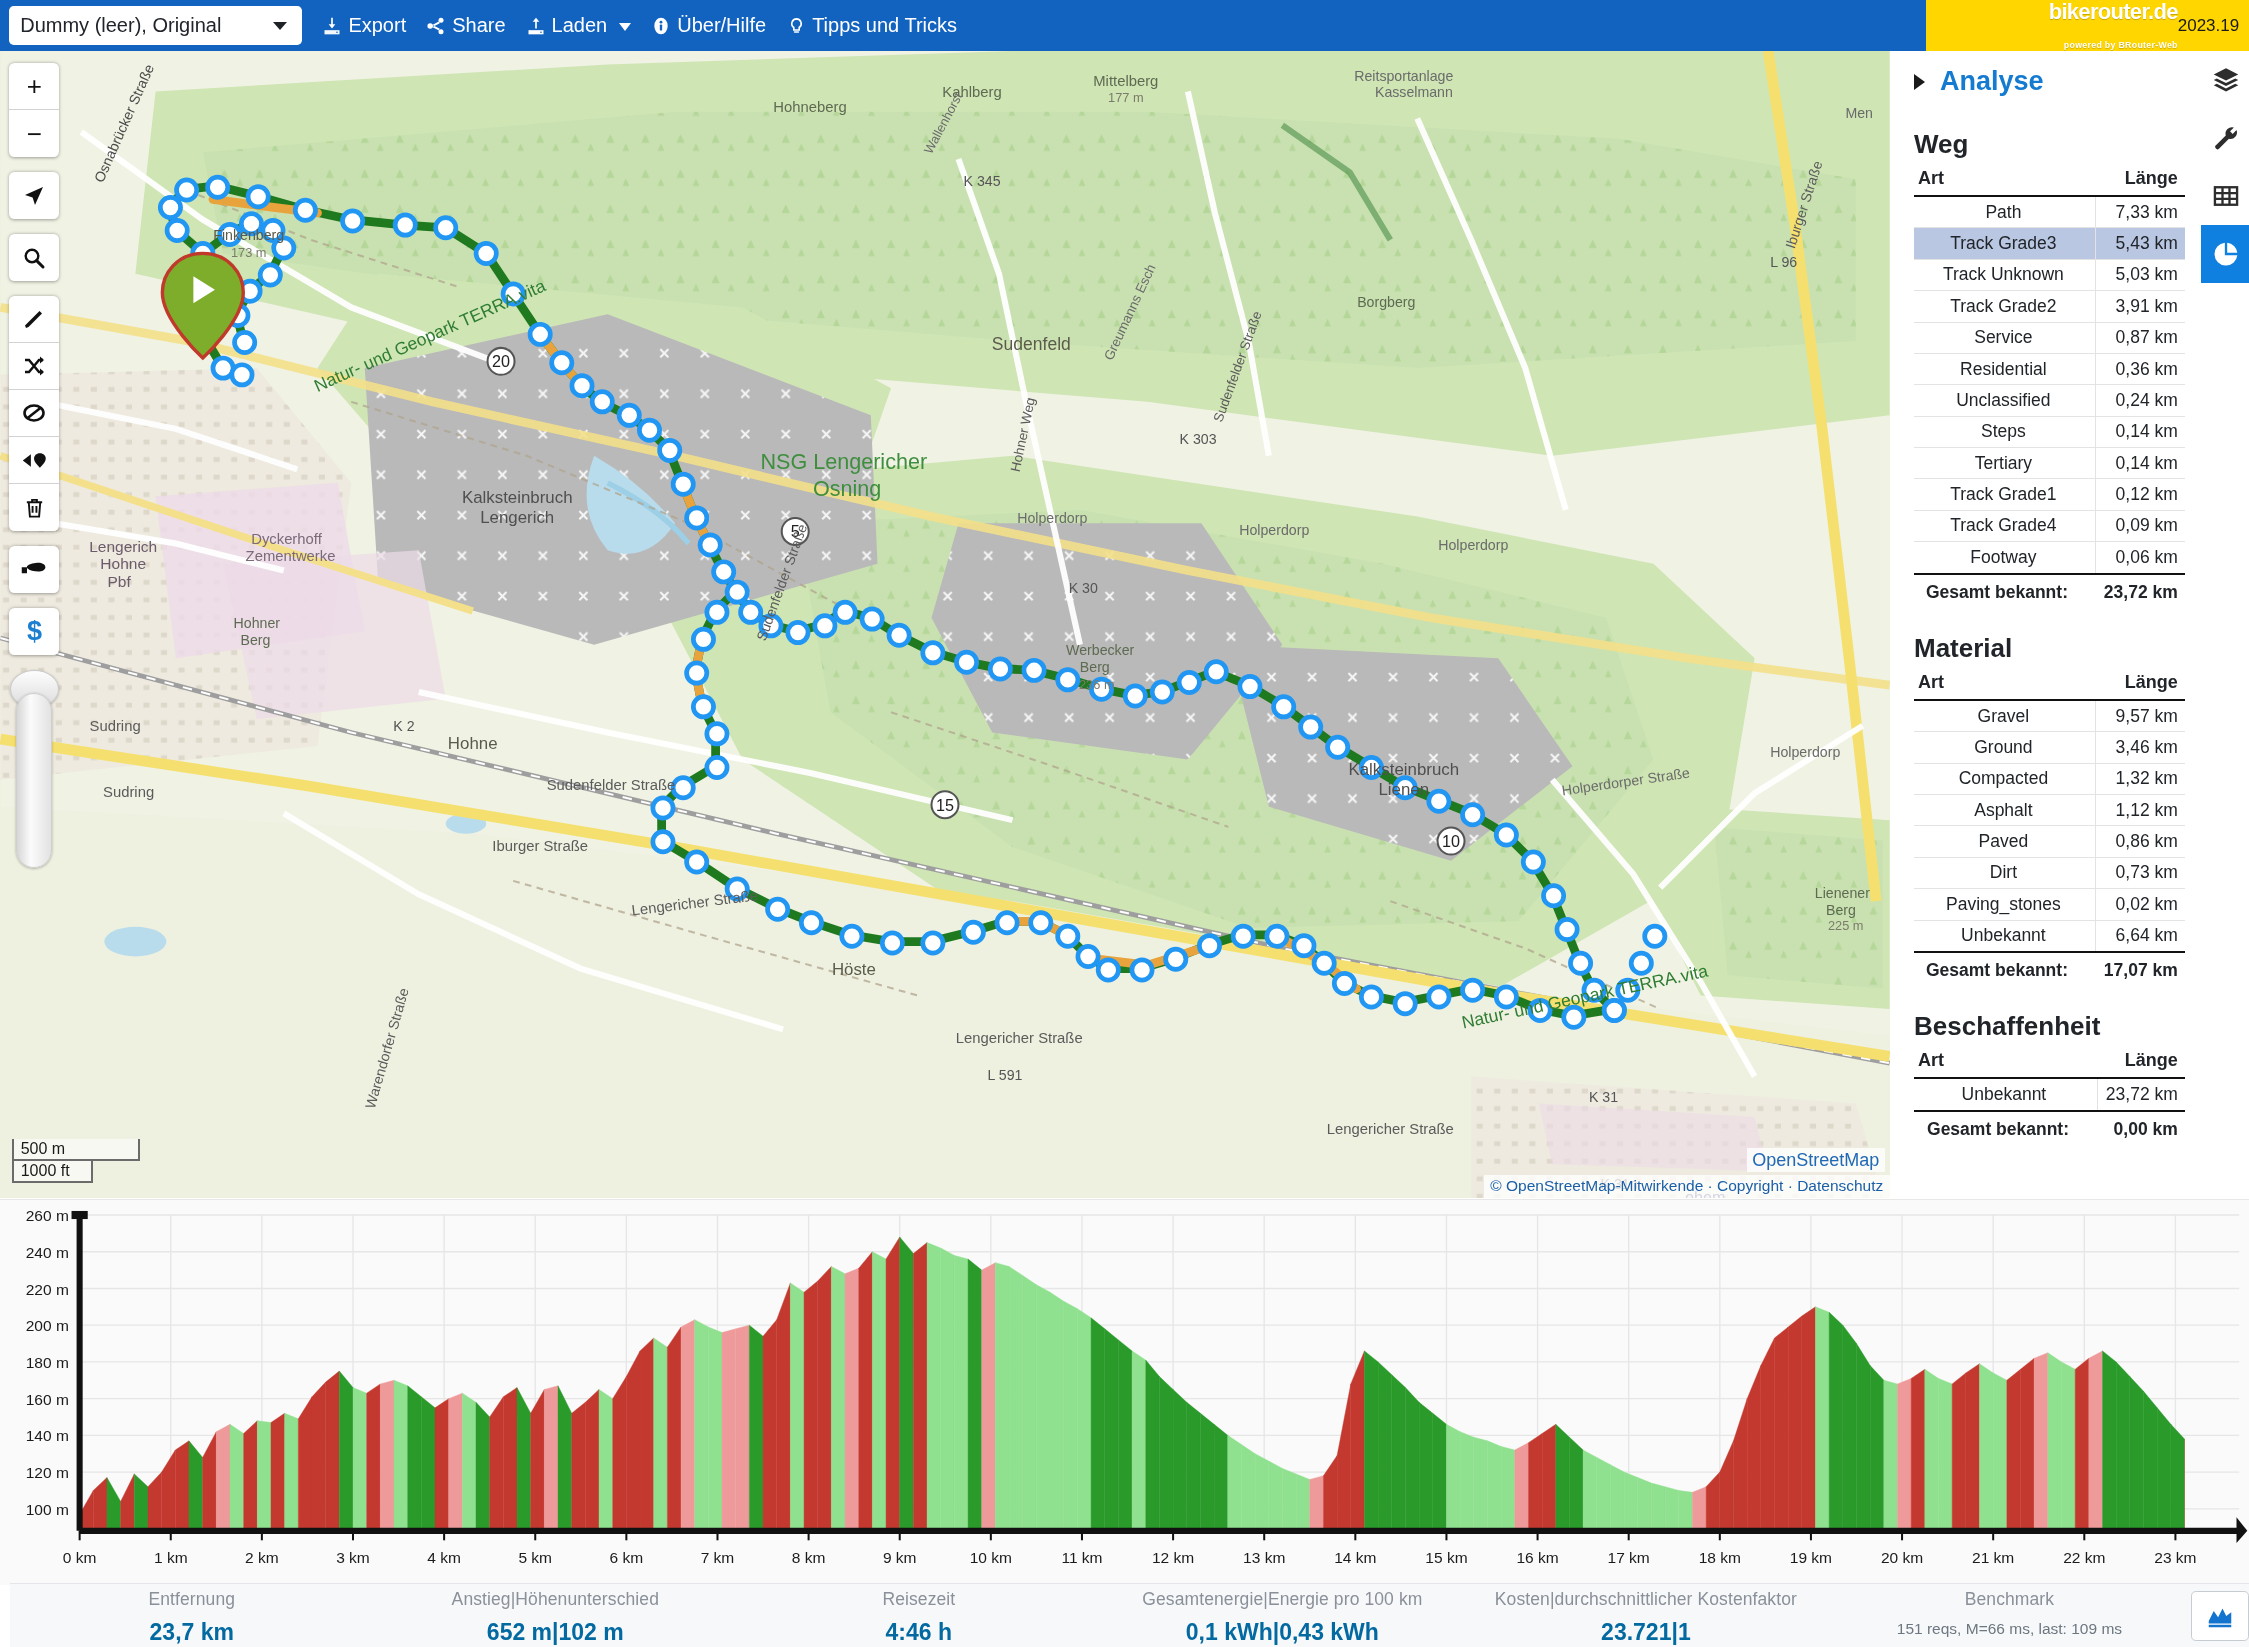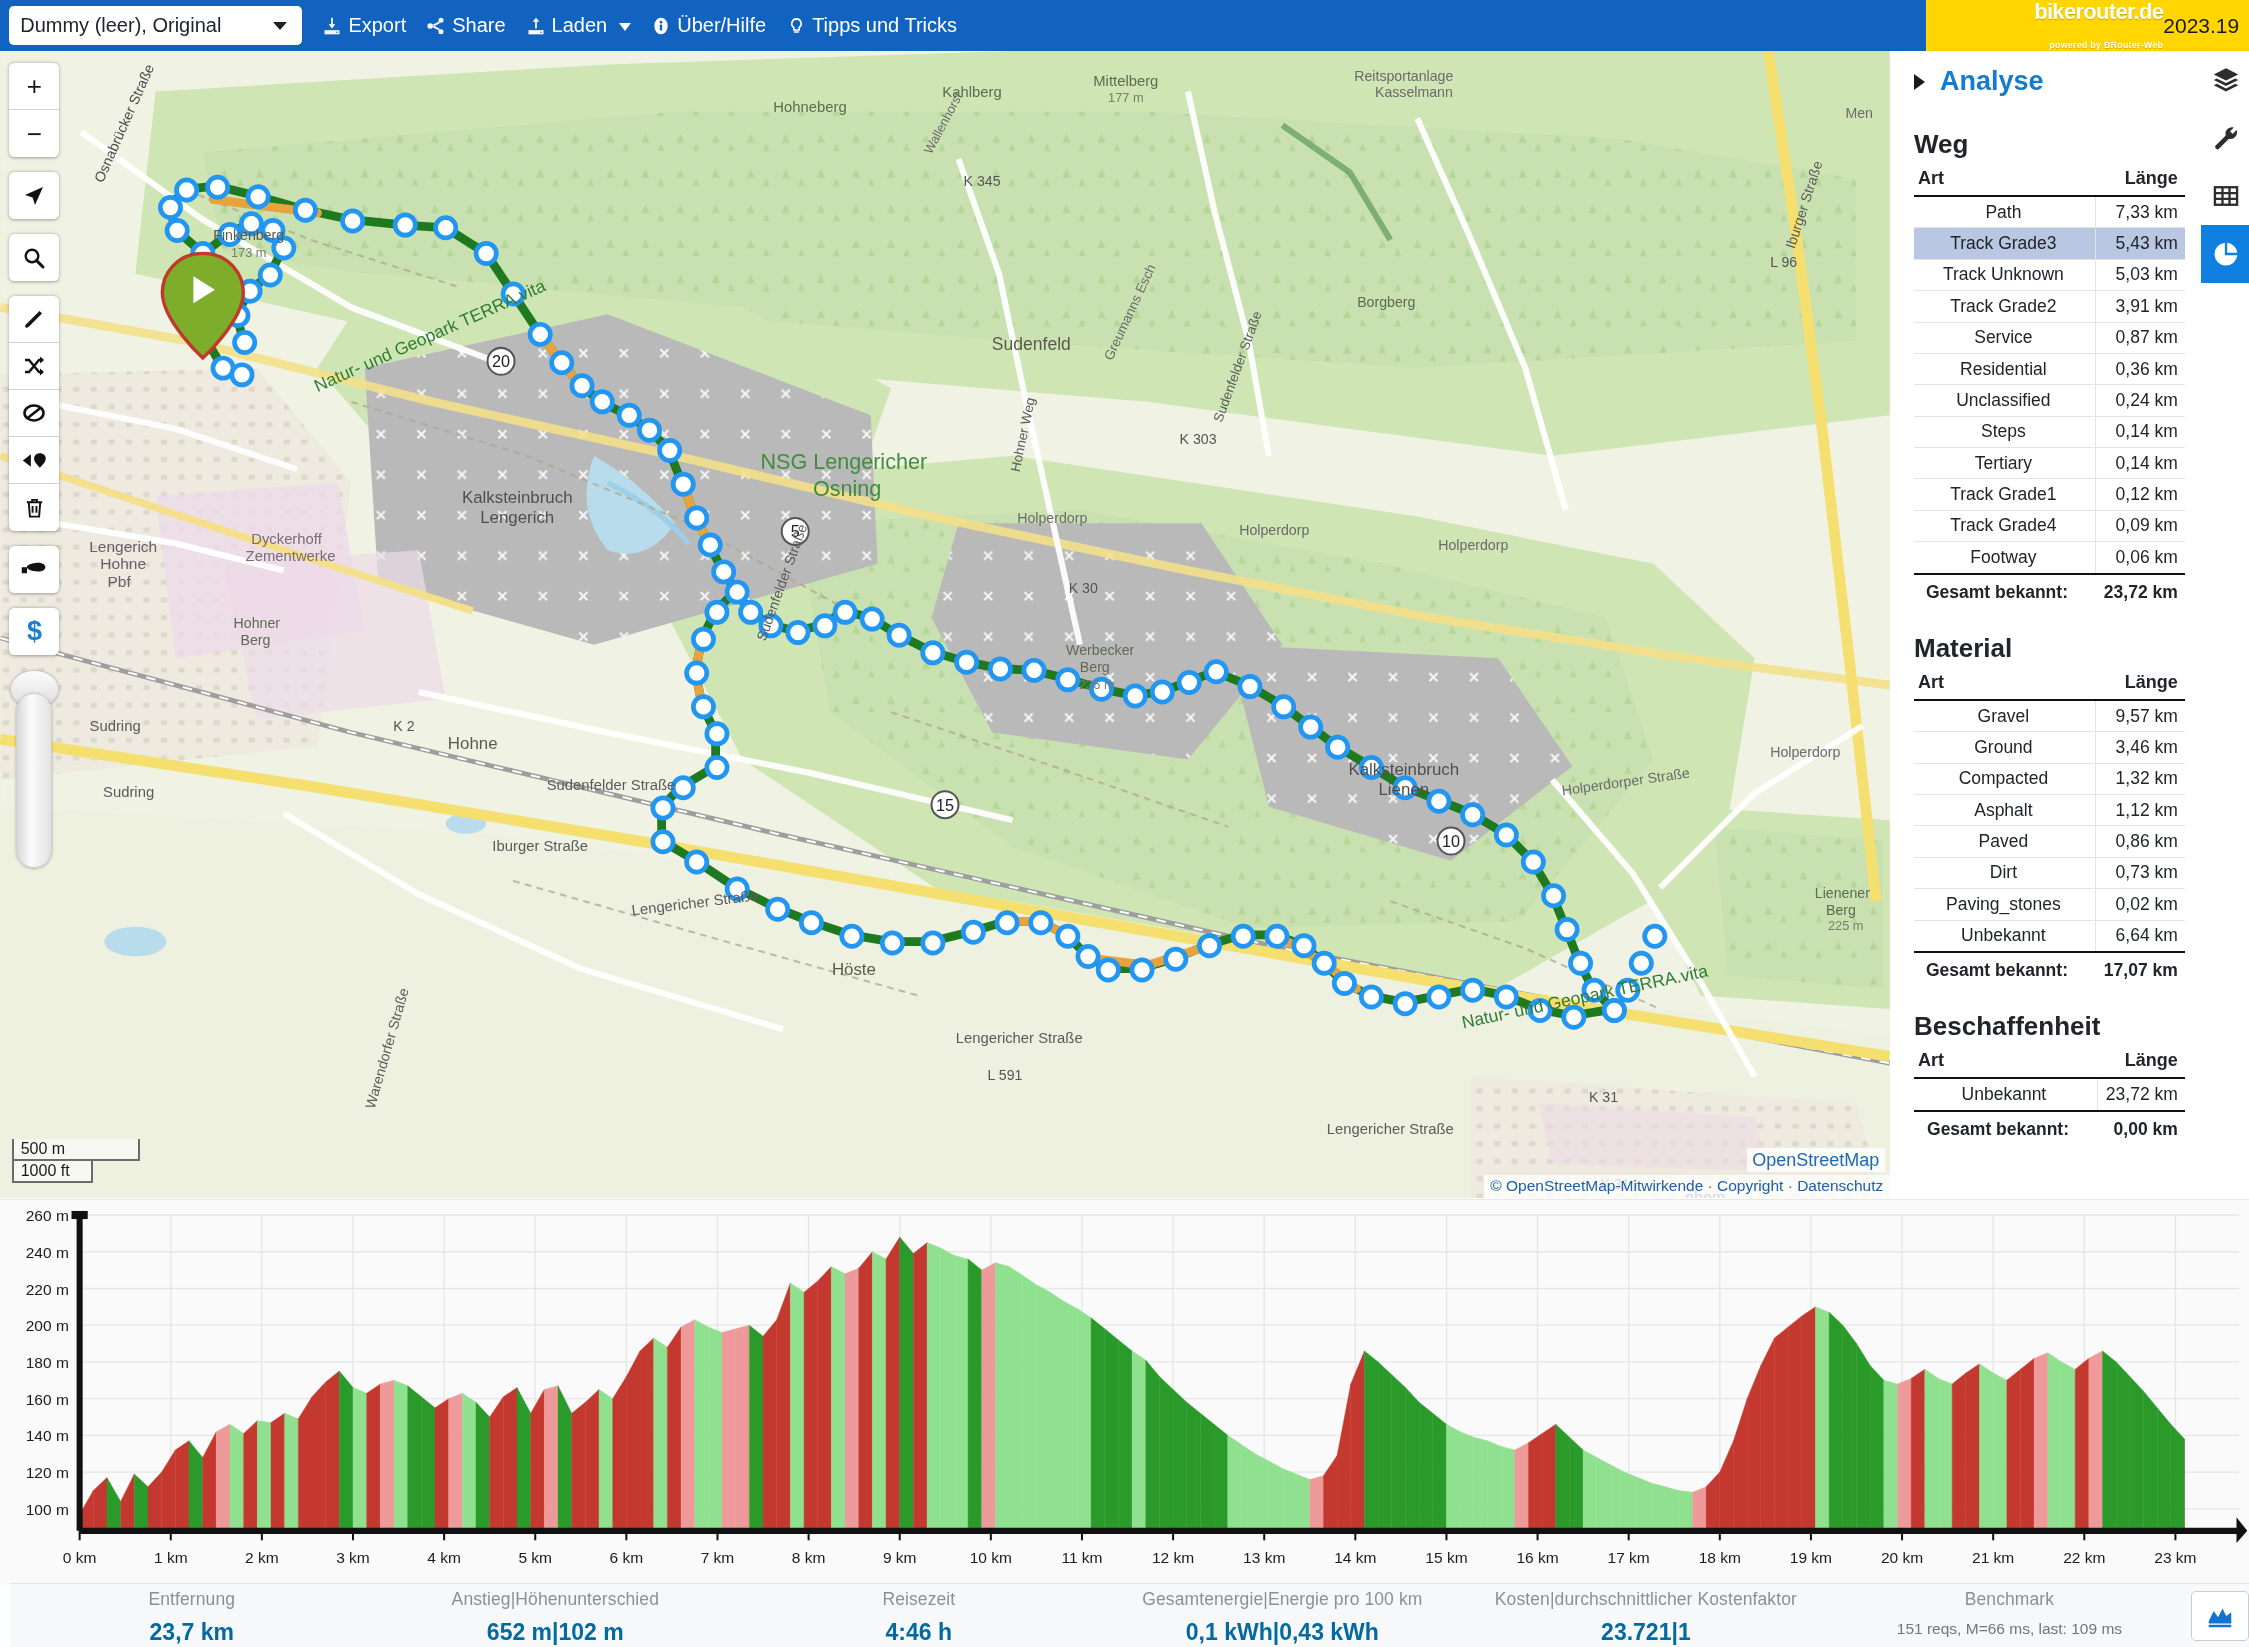--- a/index.html
+++ b/index.html
@@ -43,21 +43,21 @@
   }
   .brand-logo { text-align: right; line-height: 1; }
   .brand-logo .b1 {
     font-size: 22px; font-weight: bold; color: #fff; letter-spacing: -0.7px;
     text-shadow: 0 0.7px 0.7px rgba(0,0,0,.22);
   }
   .brand-logo .b2 {
     font-size: 8.8px; font-weight: bold; color: #fff; letter-spacing: 0.3px;
     text-shadow: 0 0.7px 0.7px rgba(0,0,0,.2); margin-top: 18px;
   }
-  .brand-ver { font-size: 21px; color: #1a1a1a; }
+  .brand-ver { font-size: 17px; color: #1a1a1a; }
 
   
   .map {
     position: absolute; left: 0; top: 51px; width: 1890px; height: 1147px;
     overflow: hidden; background: #e8f0d8;
   }
   .map-canvas { position: absolute; inset: 0; }
 
   
   .maptools { position: absolute; left: 9.4px; top: 12px; width: 50px; z-index: 30; }

